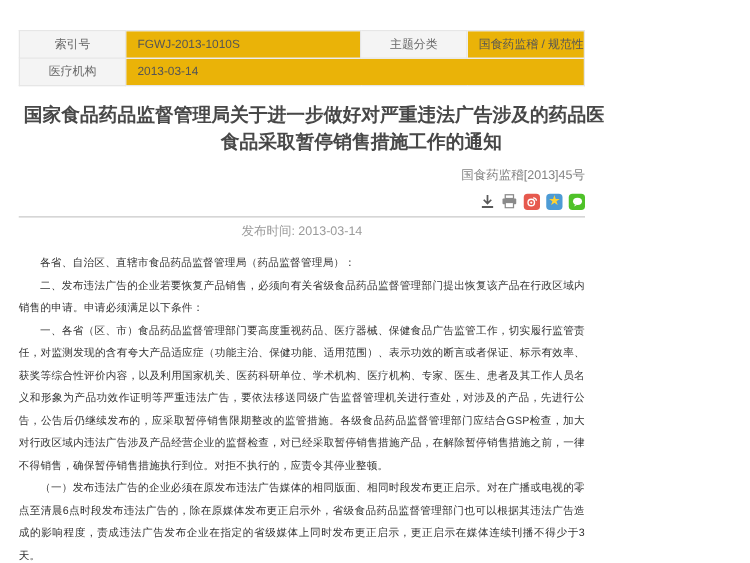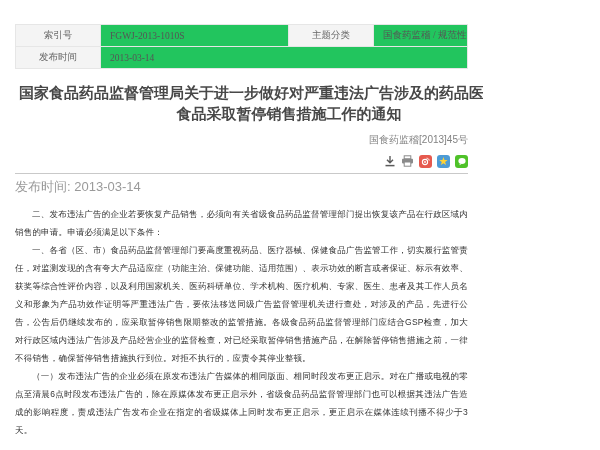--- a/index.html
+++ b/index.html
@@ -19,21 +19,21 @@
     font-size: 9.5px;
     font-weight: normal;
     vertical-align: middle;
   }
   table.info th {
     background: #f4f4f4;
     color: #666;
     text-align: center;
     width: 85px;
   }
-  table.info td { color: #555; padding-left: 9px; background: #22c55e; white-space: nowrap; overflow: hidden; font-family: Liberation Serif, serif; }
+  table.info td { color: #555; padding-left: 9px; background: #eab308; white-space: nowrap; overflow: hidden; }
   table.info td.long { font-size: 9px; }
 
   
   .doc-title {
     margin: 13px auto 0 auto;
     width: 548px;
     text-align: center;
     font-size: 15px;
     font-weight: bold;
     line-height: 21px;
@@ -55,22 +55,22 @@
   }
   .tool-btn { display: inline-flex; align-items: center; justify-content: center; width: 13px; height: 13px; cursor: pointer; }
   .share-btn {
     display: inline-flex; align-items: center; justify-content: center;
     width: 13px; height: 13px; border-radius: 3px;
     font-size: 9px; line-height: 13px; color: #fff; cursor: pointer;
   }
   .rule { border: none; border-top: 1px solid #c9c9c9; margin-top: 5px; }
   .pub-time {
     margin-top: 4px;
-    text-align: left;
-    font-size: 13px;
+    text-align: center;
+    font-size: 10px;
     color: #9a9a9a;
   }
 
   
   .body-text { margin-top: 9px; }
   .body-text p {
     font-size: 8.5px;
     line-height: 18px;
     color: #333;
     text-align: justify;
@@ -85,21 +85,21 @@
 
   <table class="info">
     <tbody>
         <tr>
       <th>索引号</th>
       <td style="width:188px">FGWJ-2013-1010S</td>
       <th>主题分类</th>
       <td>国食药监稽 / 规范性文件</td>
     </tr>
     <tr>
-      <th>发布时间</th>
+      <th>医疗机构</th>
       <td colspan="3">2013-03-14</td>
     </tr>
   </tbody>
     </table>
 
   <h1 class="doc-title">国家食品药品监督管理局关于进一步做好对严重违法广告涉及的药品医疗器械保健食品采取暂停销售措施工作的通知</h1>
   <div class="doc-number">国食药监稽[2013]45号</div>
 
   <div class="toolbar">
     <span class="tool-btn">
@@ -131,19 +131,20 @@
           <path d="M3 6.5 2.4 8.2 4.4 7" fill="#fff"></path>
         </svg>
     </span>
   </div>
 
   <hr class="rule">
 
   <div class="pub-time">发布时间: 2013-03-14</div>
 
   <div class="body-text">
+    <p>各省、自治区、直辖市食品药品监督管理局（药品监督管理局）：</p>
     <p>二、发布违法广告的企业若要恢复产品销售，必须向有关省级食品药品监督管理部门提出恢复该产品在行政区域内销售的申请。申请必须满足以下条件：</p>
     <p>一、各省（区、市）食品药品监督管理部门要高度重视药品、医疗器械、保健食品广告监管工作，切实履行监管责任，对监测发现的含有夸大产品适应症（功能主治、保健功能、适用范围）、表示功效的断言或者保证、标示有效率、获奖等综合性评价内容，以及利用国家机关、医药科研单位、学术机构、医疗机构、专家、医生、患者及其工作人员名义和形象为产品功效作证明等严重违法广告，要依法移送同级广告监督管理机关进行查处，对涉及的产品，先进行公告，公告后仍继续发布的，应采取暂停销售限期整改的监管措施。各级食品药品监督管理部门应结合GSP检查，加大对行政区域内违法广告涉及产品经营企业的监督检查，对已经采取暂停销售措施产品，在解除暂停销售措施之前，一律不得销售，确保暂停销售措施执行到位。对拒不执行的，应责令其停业整顿。</p>
     <p>（一）发布违法广告的企业必须在原发布违法广告媒体的相同版面、相同时段发布更正启示。对在广播或电视的零点至清晨6点时段发布违法广告的，除在原媒体发布更正启示外，省级食品药品监督管理部门也可以根据其违法广告造成的影响程度，责成违法广告发布企业在指定的省级媒体上同时发布更正启示，更正启示在媒体连续刊播不得少于3天。</p>
 
   </div>
 
 </div>
 
 </body></html>

